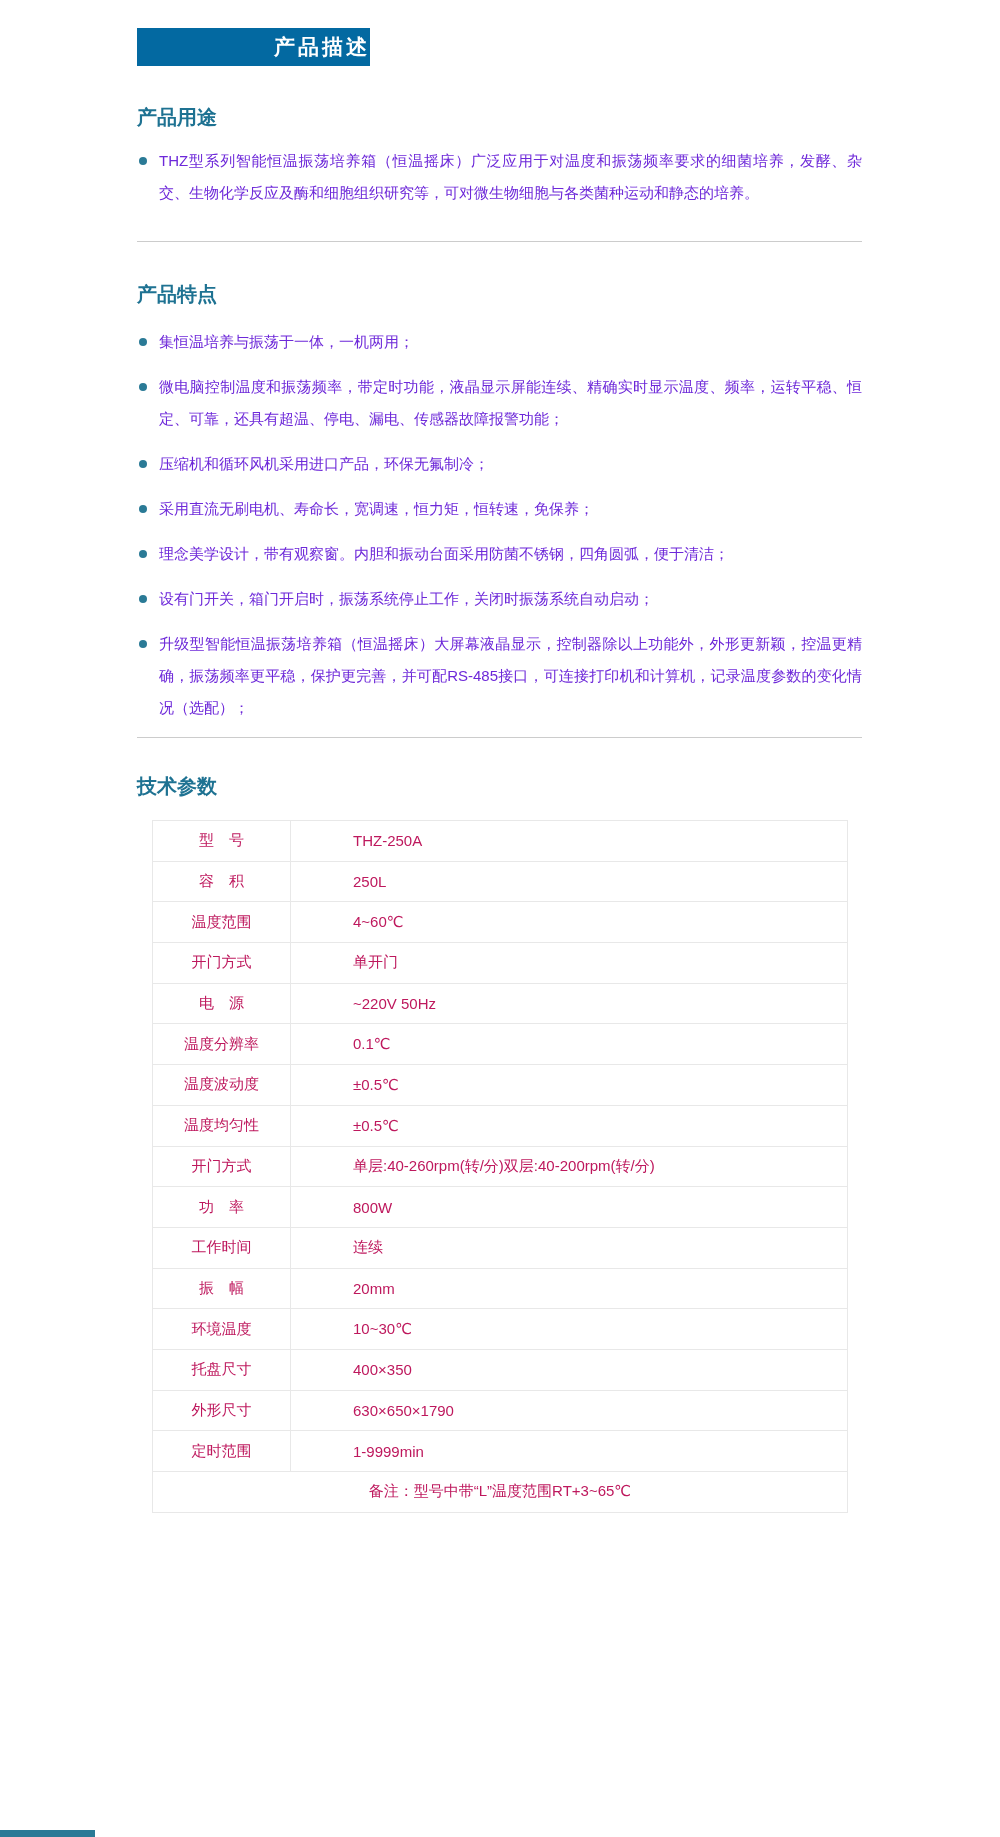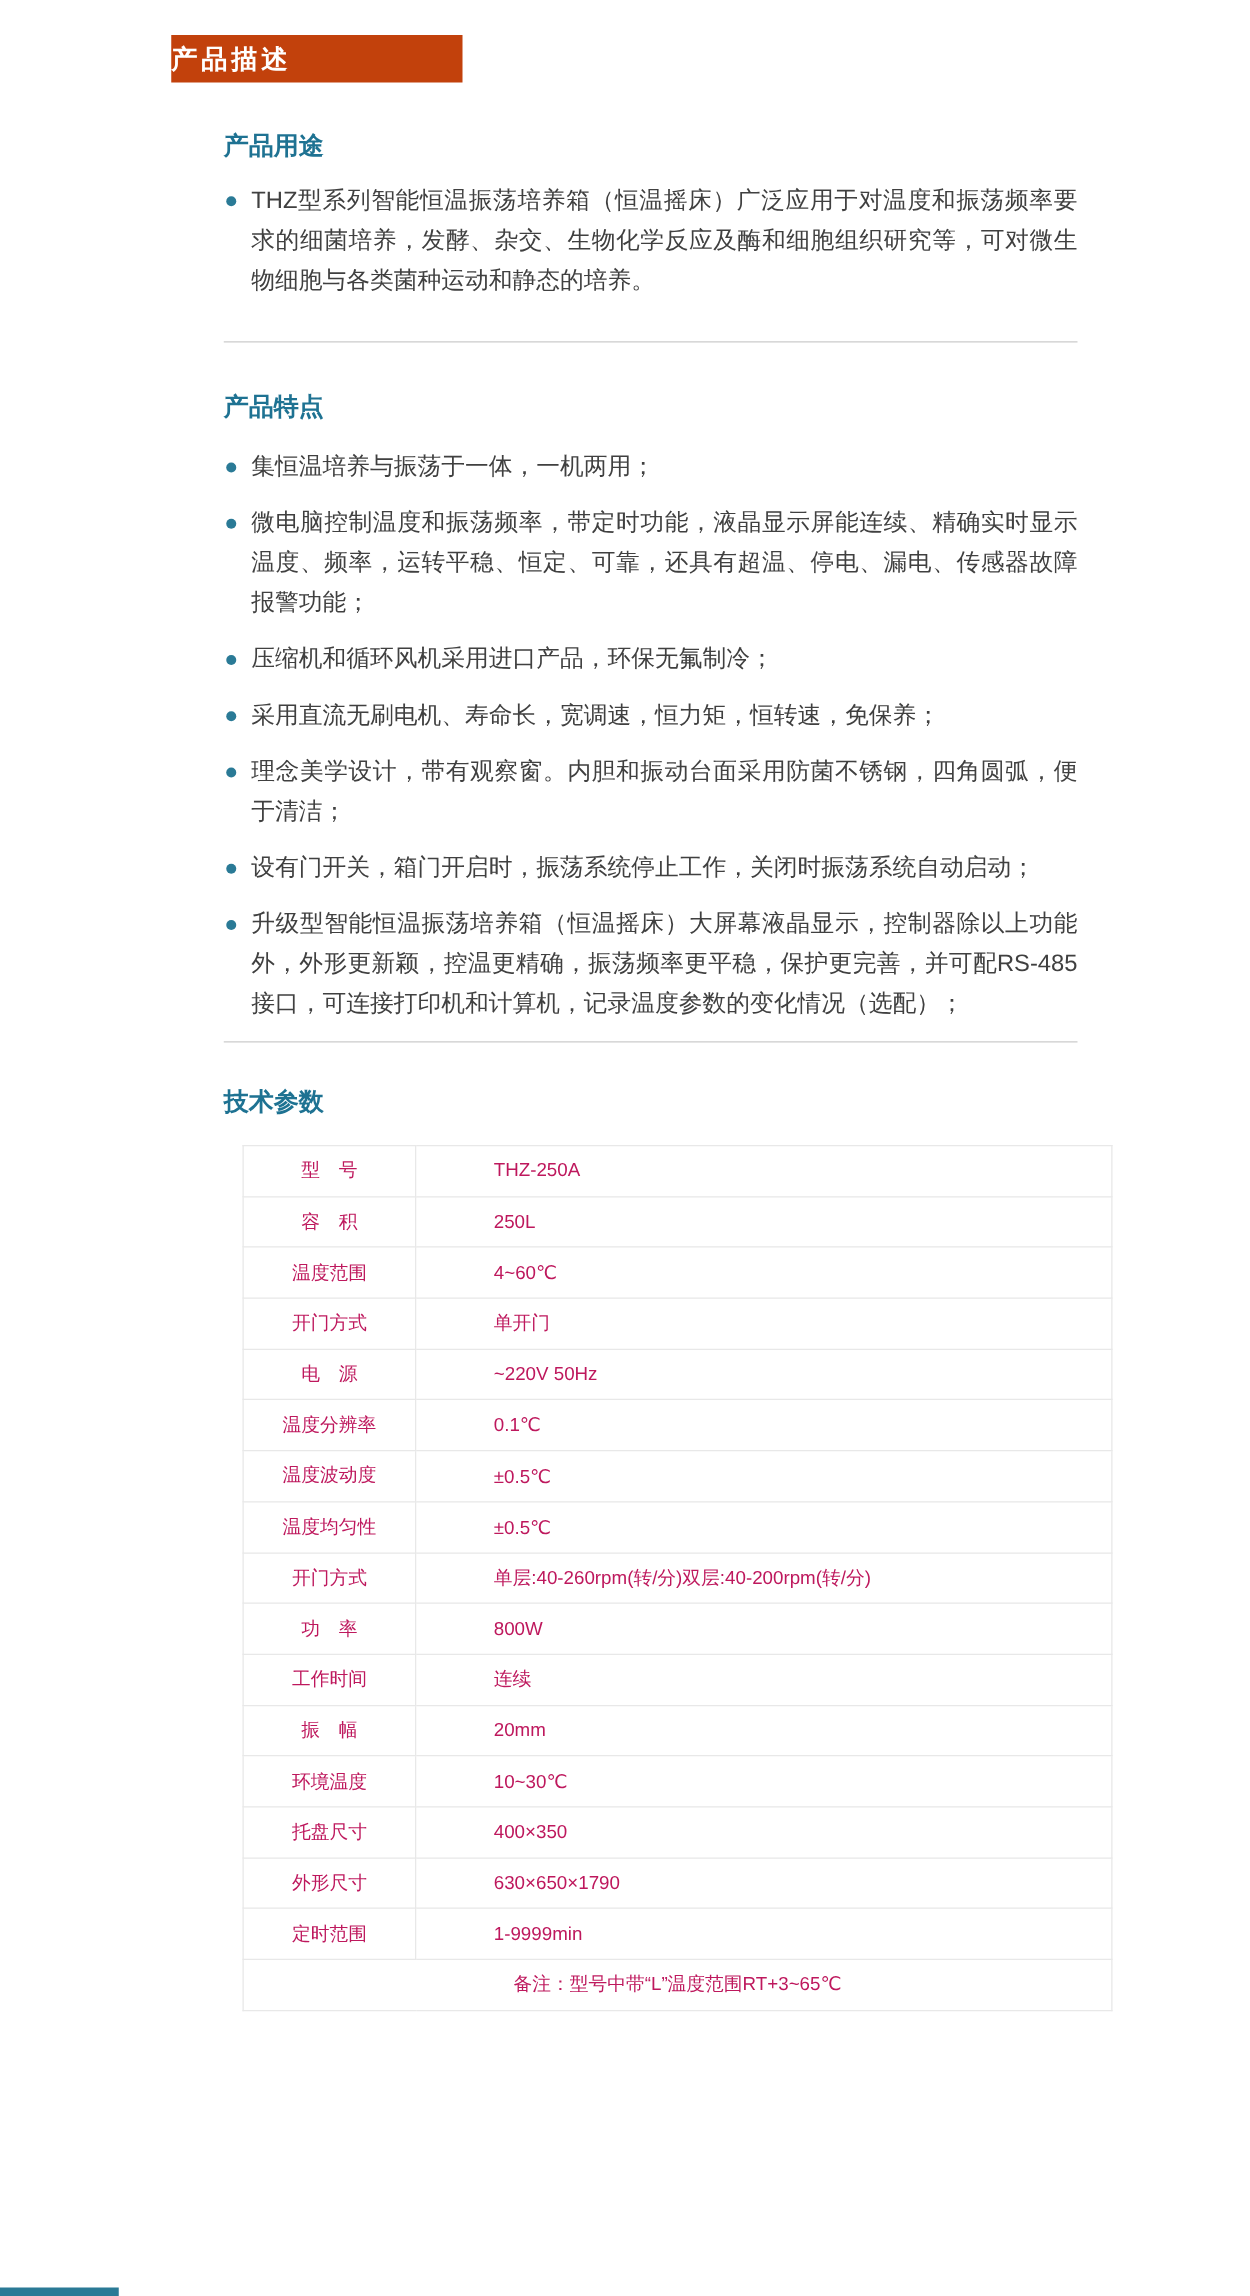--- a/index.html
+++ b/index.html
@@ -13,47 +13,47 @@
     position:relative;
     width:1000px;
     height:1837px;
     background:#ffffff;
     overflow:hidden;
   }
   .badge {
     margin:28px 0 0 137px;
     width:233px;
     height:38px;
-    background:#c2410c;
+    background:#0369a1;
     color:#ffffff;
     font-size:21px;
     font-weight:bold;
     letter-spacing:3px;
     display:flex;
     align-items:center;
-    justify-content:flex-start;
-  }
-  .content { padding:0 138px 0 137px;margin-left:42px; }
+    justify-content:flex-end;
+  }
+  .content { padding:0 138px 0 137px; }
   .section-title {
     color:#1e7292;
     font-size:20px;
     font-weight:bold;
     line-height:24px;
   }
   #usage-title { margin-top:39px; }
   #features-title { margin-top:40px; }
   #specs-title { margin-top:36px; }
   .bullet-list { list-style:none; }
   .bullet-list li {
     position:relative;
     padding-left:22px;
-    font-size:19px;
+    font-size:15px;
     line-height:32px;
     text-align:justify;
-    color:#404040;
+    color:#6d28d9;
   }
   .dot {
     position:absolute;
     left:2px;
     top:12px;
     width:8px;
     height:8px;
     border-radius:50%;
     background:#2a7a96;
   }

